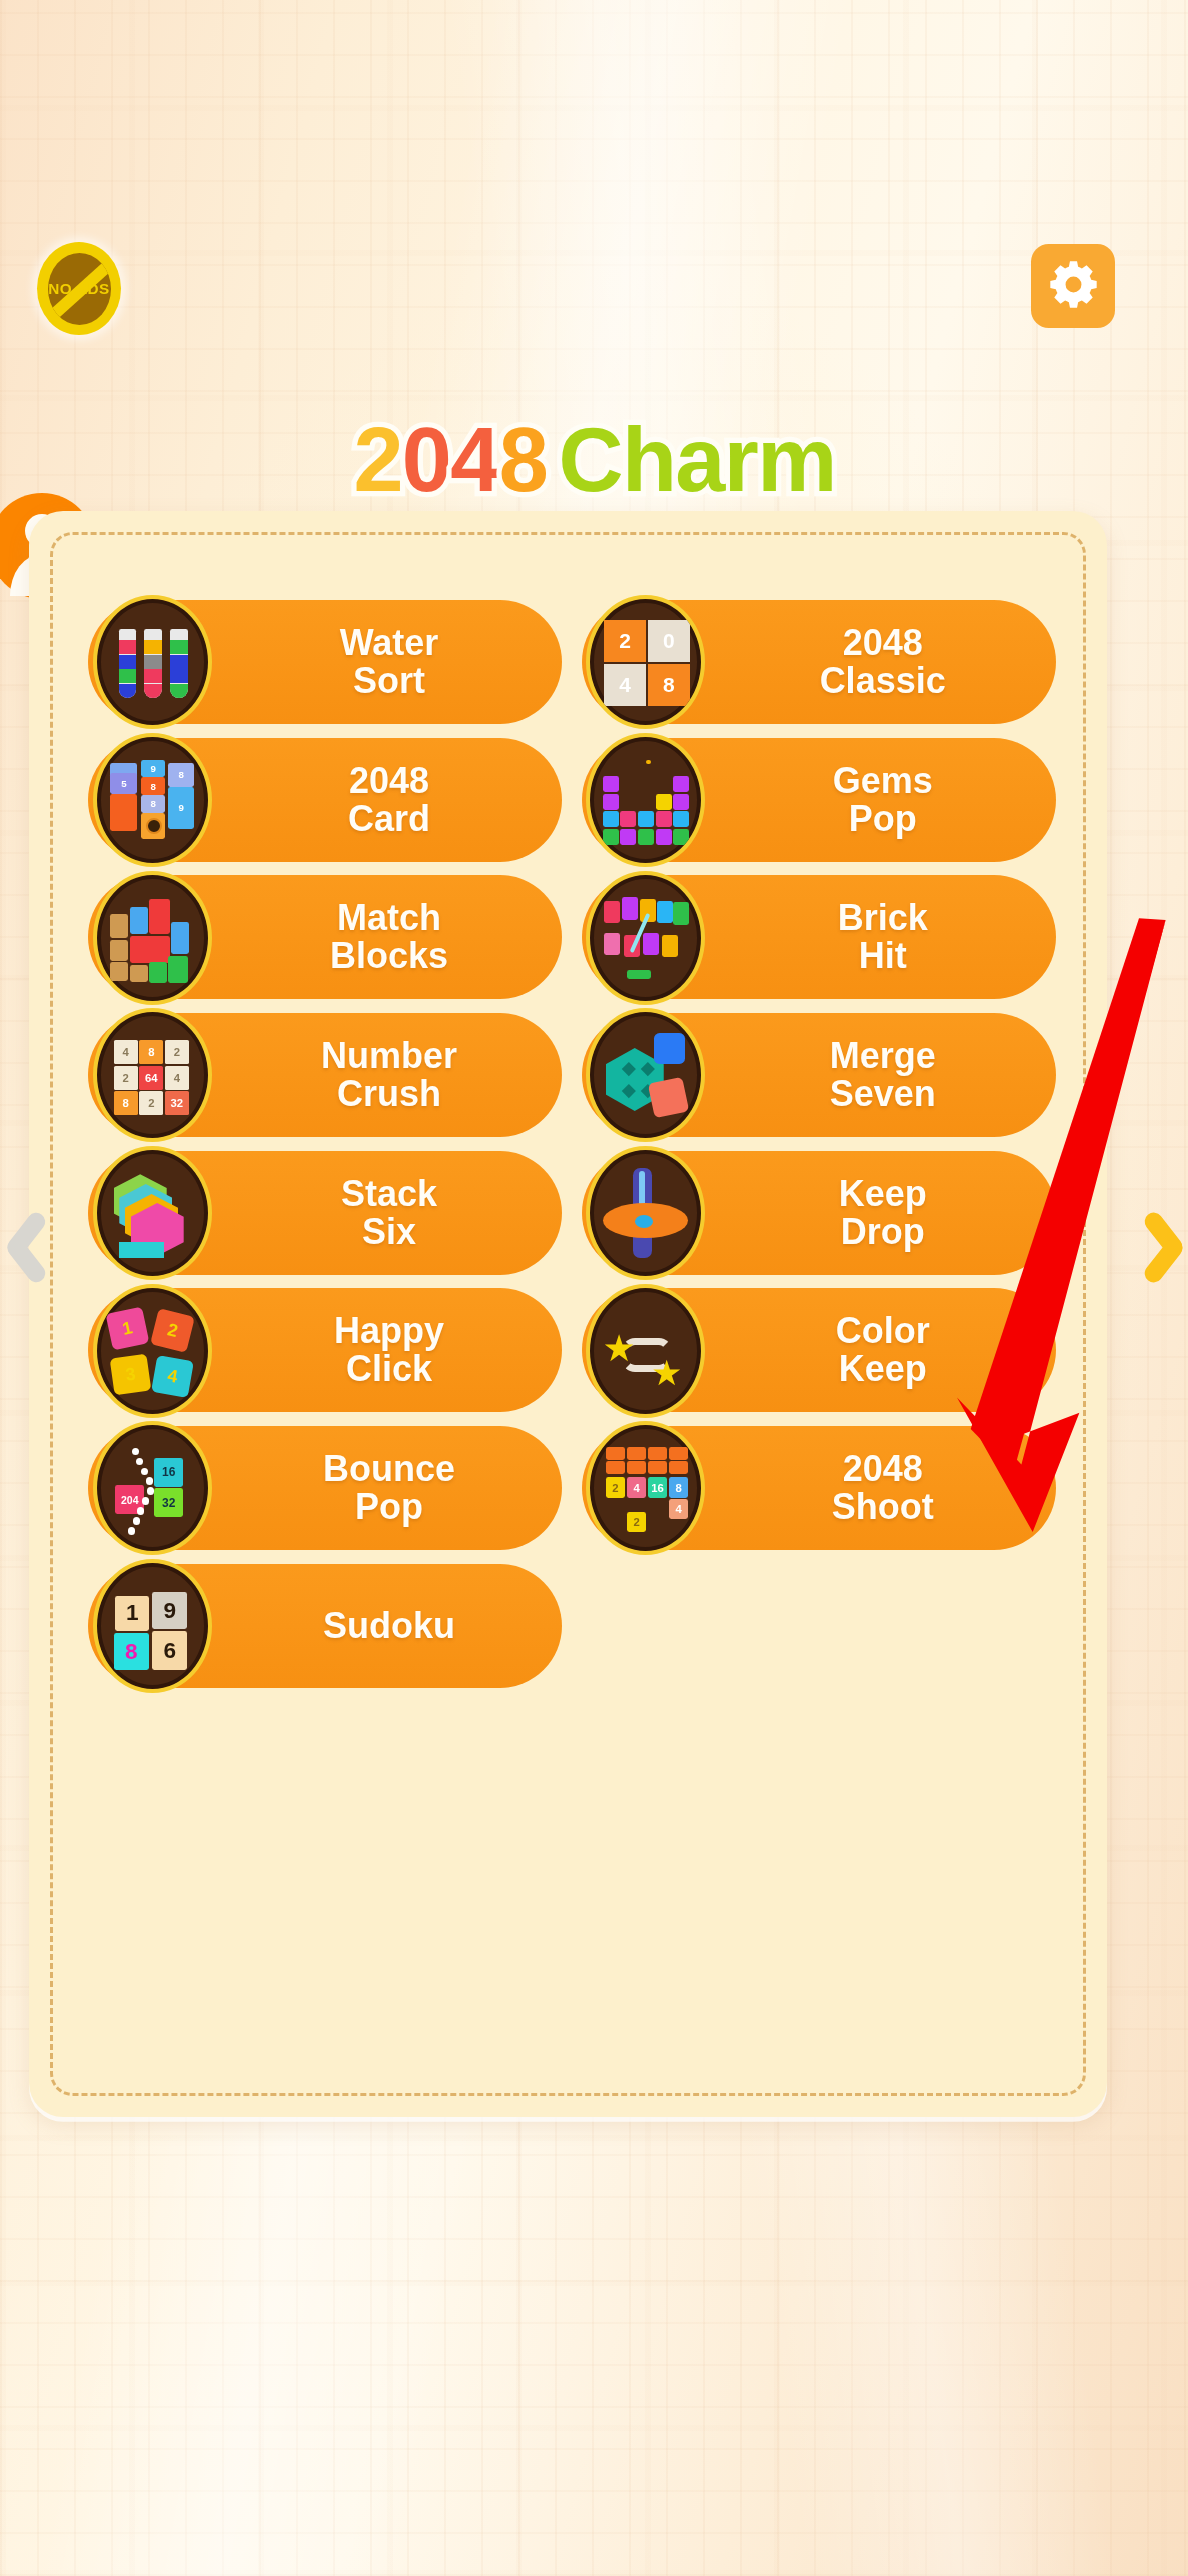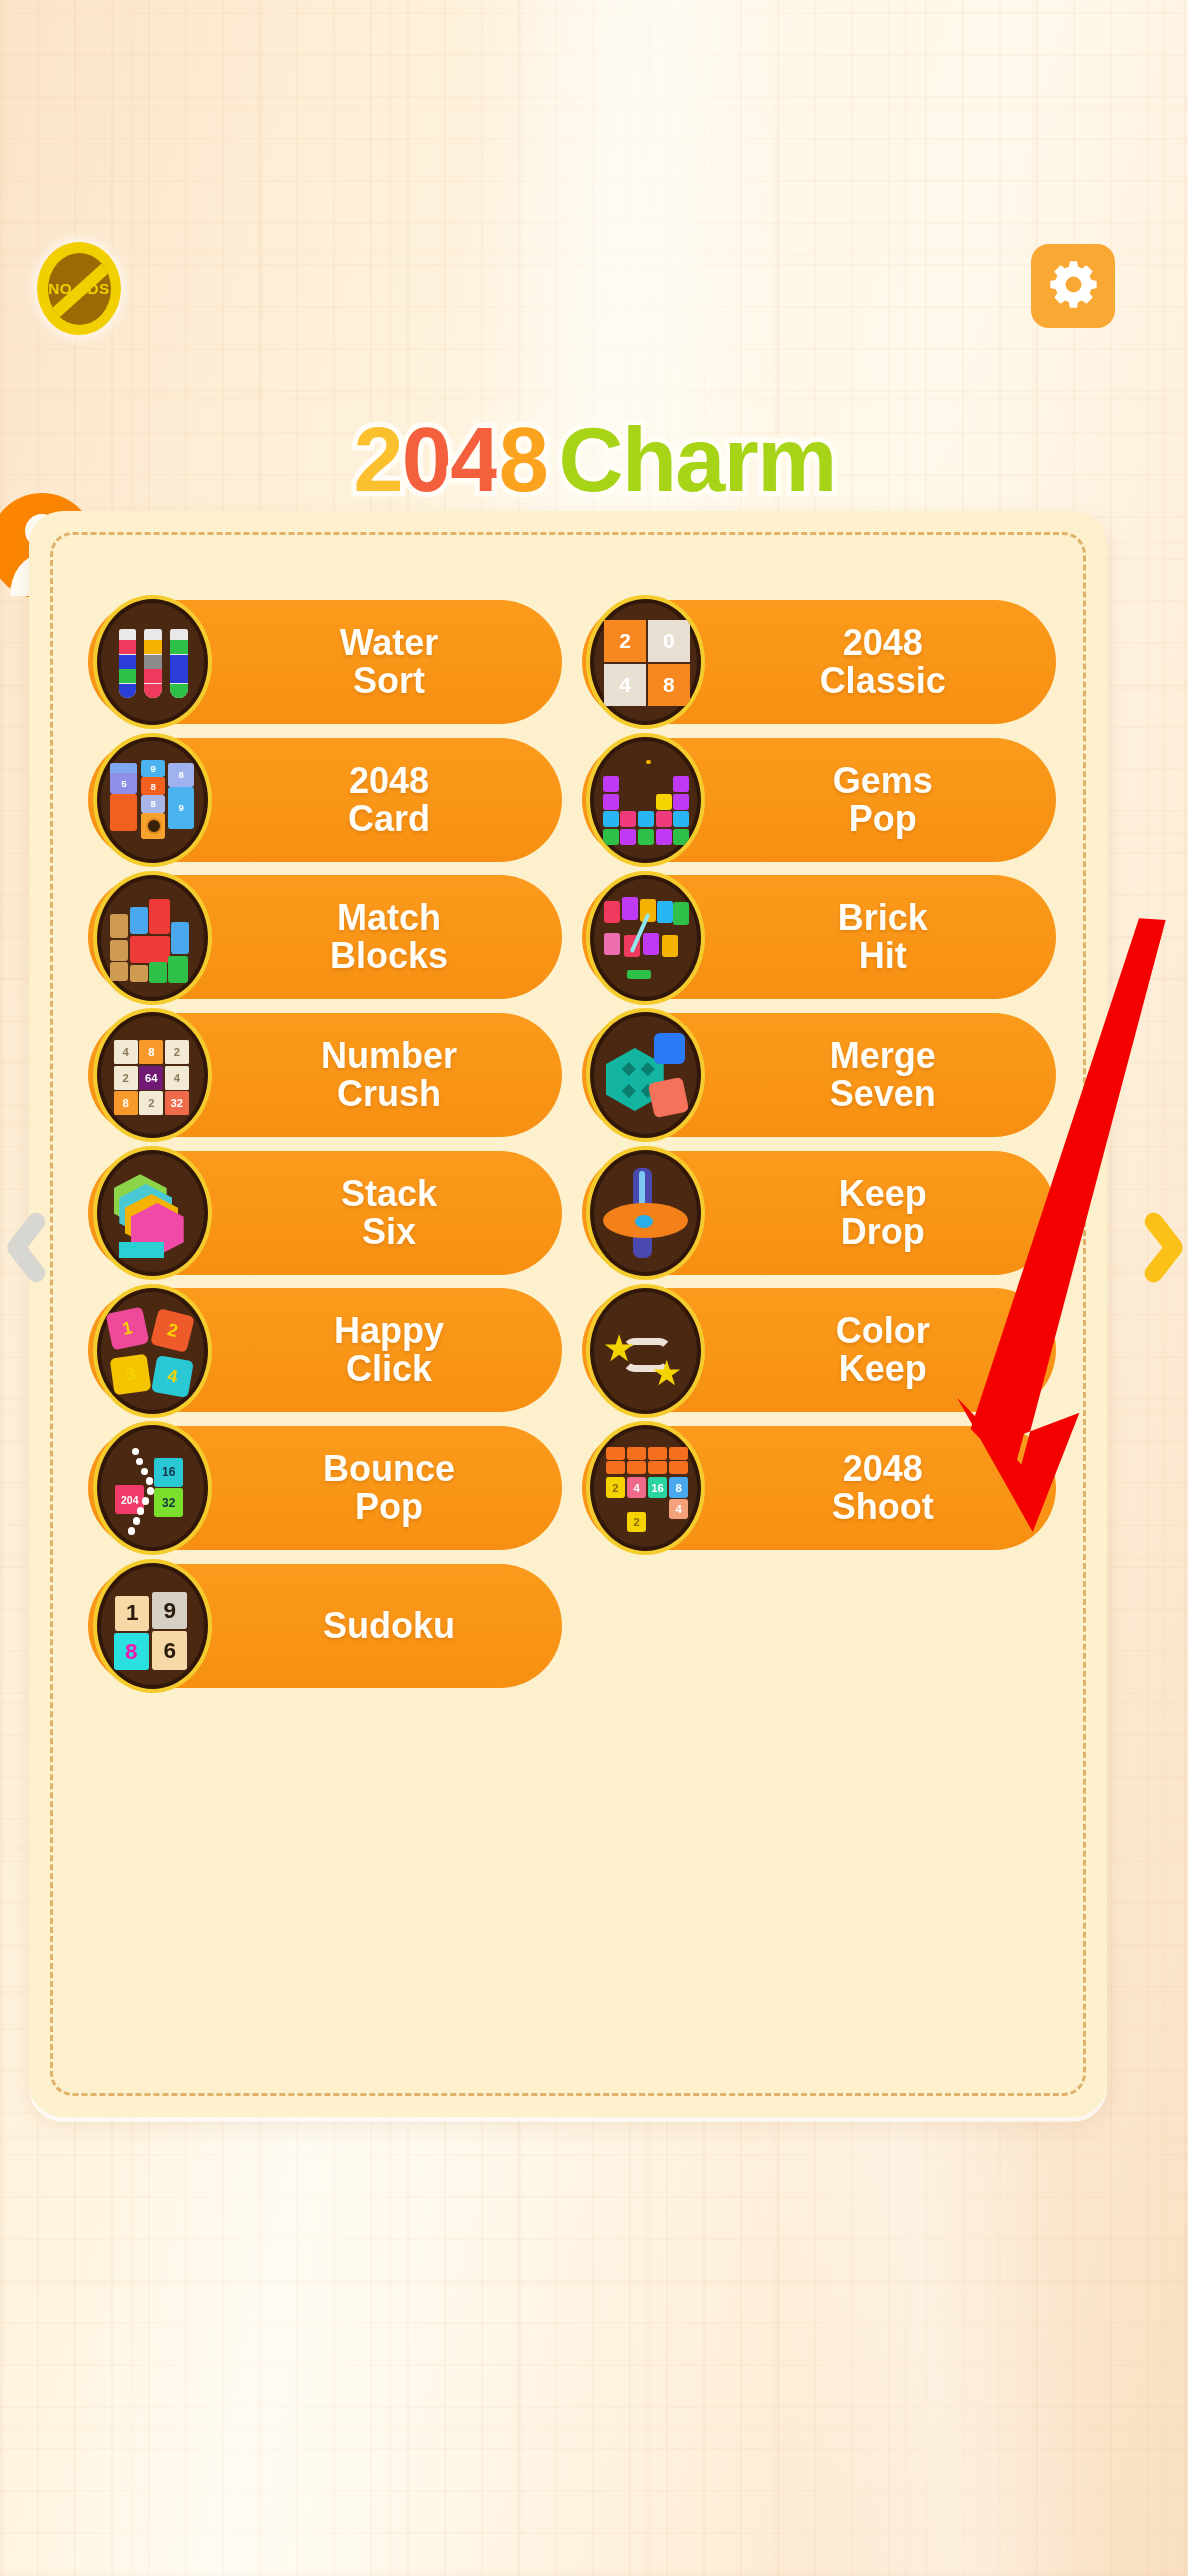--- a/index.html
+++ b/index.html
@@ -405,21 +405,21 @@
 Hit</div>
         </div>
         <div class="game-btn">
           <div class="icon-circle">
             <div class="icon-art">
               <div class="cellgrid" style="left:6.4px;top:9.7px;grid-template-columns:repeat(3,24px);grid-auto-rows:24px">
                 <div style="background:#f3ead6;color:#8a7a5a;font-size:11.3px">4</div>
                 <div style="background:#f79a2b;color:#fff;font-size:11.3px">8</div>
                 <div style="background:#f3ead6;color:#8a7a5a;font-size:11.3px">2</div>
                 <div style="background:#f3ead6;color:#8a7a5a;font-size:11.3px">2</div>
-                <div style="background:#701a75;color:#fff;font-size:11.3px">64</div>
+                <div style="background:#ef4444;color:#fff;font-size:11.3px">64</div>
                 <div style="background:#f3ead6;color:#8a7a5a;font-size:11.3px">4</div>
                 <div style="background:#f79a2b;color:#fff;font-size:11.3px">8</div>
                 <div style="background:#f3ead6;color:#8a7a5a;font-size:11.3px">2</div>
                 <div style="background:#ef6a4a;color:#fff;font-size:11.3px">32</div>
               </div>
             </div>
           </div>
           <div class="label">Number
 Crush</div>
         </div>

